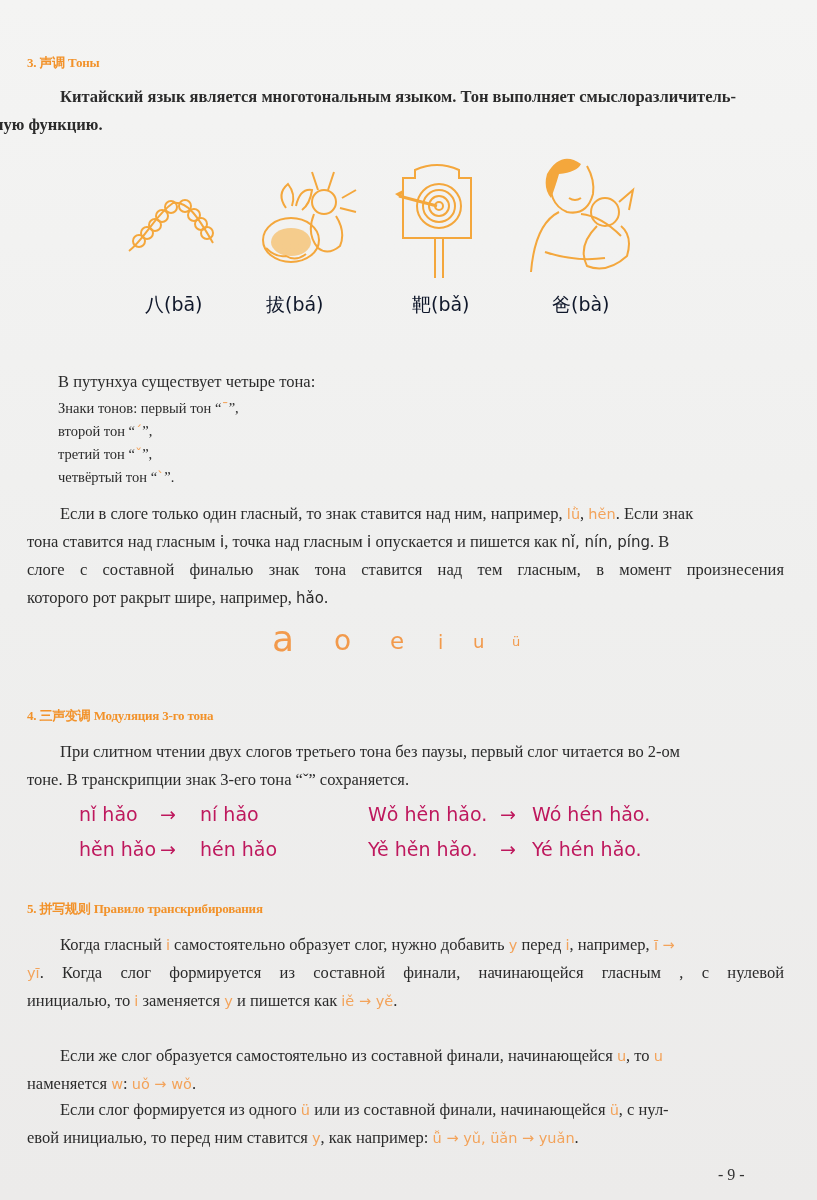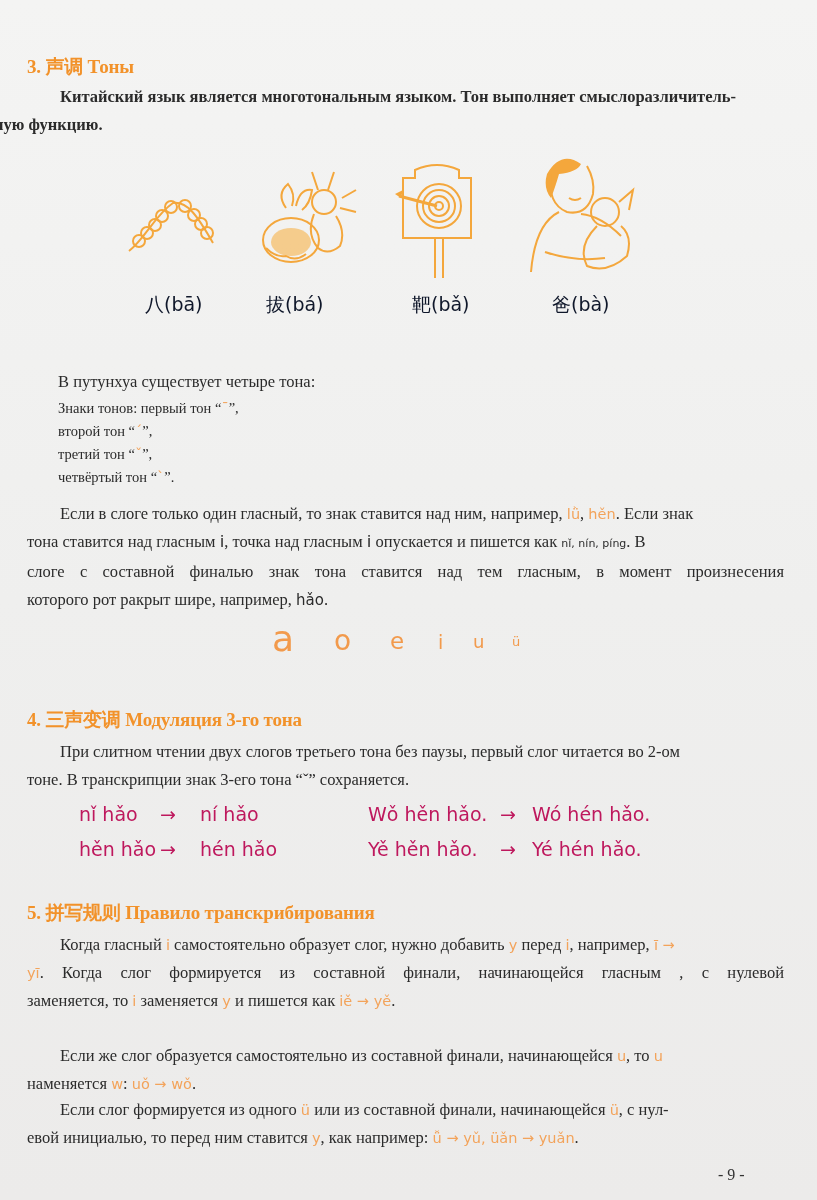--- a/index.html
+++ b/index.html
@@ -5,21 +5,21 @@
     html, body { margin: 0; padding: 0; }
     body {
       width: 817px; height: 1200px; overflow: hidden;
       background: linear-gradient(180deg, #f4f4f3 0%, #efefee 50%, #ecebea 100%);
       font-family: "Liberation Serif", "DejaVu Serif", serif;
       color: #2a2a2a;
       position: relative;
     }
     .page { position: absolute; left: 0; top: 0; width: 817px; height: 1200px; }
     .abs { position: absolute; }
-    .h { color: #f2922a; font-weight: bold; font-size: 19px; letter-spacing: -0.2px; }
+    .h { color: #f2922a; font-weight: bold; font-size: 13px; letter-spacing: -0.2px; }
     .p { font-size: 16.5px; line-height: 28px; color: #2b2b2b; text-align: justify; }
     .small { font-size: 14.5px; line-height: 23px; color: #2b2b2b; }
     .sans { font-family: "DejaVu Sans", "Liberation Sans", sans-serif; }
     .or { color: #f3a35a; font-family: "DejaVu Sans", "Liberation Sans", sans-serif; font-size: 14.5px; }
     .pic-label { font-family: "DejaVu Sans", sans-serif; font-size: 19px; color: #0f172a; }
     .vowel { font-family: "DejaVu Sans", sans-serif; color: #f29a4c; }
     .ex { font-family: "DejaVu Sans", sans-serif; font-size: 19px; color: #be185d; white-space: pre; }
     .pageno { font-size: 16px; color: #333; }
     svg { display: block; }
   </style>
@@ -106,21 +106,21 @@
 
   <div class="abs small" style="left:58px; top:397px;">
     <div><span>Знаки тонов: первый тон “</span><span class="or">ˉ</span><span>”,</span></div>
     <div><span>второй тон “</span><span class="or">ˊ</span><span>”,</span></div>
     <div><span>третий тон “</span><span class="or">ˇ</span><span>”,</span></div>
     <div><span>четвёртый тон “</span><span class="or">ˋ</span><span>”.</span></div>
   </div>
 
   <div class="abs p" style="left:27px; top:500px; width:757px;">
     <div style="padding-left:33px;"><span>Если в слоге только один гласный, то знак ставится над ним, например, </span><span class="or">lǜ</span><span>, </span><span class="or">hěn</span><span>. Если знак</span></div>
-    <div><span>тона ставится над гласным </span><span class="sans">i</span><span>, точка над гласным </span><span class="sans">i</span><span> опускается и пишется как </span><span class="sans" style="font-size:11px;">nǐ, nín, píng</span><span>. В</span></div>
+    <div><span>тона ставится над гласным </span><span class="sans">i</span><span>, точка над гласным </span><span class="sans">i</span><span> опускается и пишется как </span><span class="sans" style="font-size:15px;">nǐ, nín, píng</span><span>. В</span></div>
     <div style="text-align-last:justify;">слоге с составной финалью знак тона ставится над тем гласным, в момент произнесения</div>
     <div><span>которого рот ракрыт шире, например, </span><span class="sans" style="font-size:15px;">hǎo</span><span>.</span></div>
   </div>
 
   <div class="abs" style="left:272px; top:618px; height:44px; width:260px;">
     <span class="vowel abs" style="left:0; top:0; font-size:36px;">a</span>
     <span class="vowel abs" style="left:62px; top:6px; font-size:28px;">o</span>
     <span class="vowel abs" style="left:118px; top:10px; font-size:23px;">e</span>
     <span class="vowel abs" style="left:166px; top:13px; font-size:19px;">i</span>
     <span class="vowel abs" style="left:201px; top:13px; font-size:18px;">u</span>
@@ -147,21 +147,21 @@
 
   <div class="abs ex" style="left:368px; top:838px;">Yě hěn hǎo.</div>
   <div class="abs ex" style="left:500px; top:838px;">→</div>
   <div class="abs ex" style="left:532px; top:838px;">Yé hén hǎo.</div>
 
   <div class="abs h" style="left:27px; top:900px;">5. 拼写规则 Правило транскрибирования</div>
 
   <div class="abs p" style="left:27px; top:931px; width:757px;">
     <div style="padding-left:33px;"><span>Когда гласный </span><span class="or">i</span><span> самостоятельно образует слог, нужно добавить </span><span class="or">y</span><span> перед </span><span class="or">i</span><span>, например, </span><span class="or">ī →</span></div>
     <div style="text-align-last:justify;"><span class="or">yī</span><span>. Когда слог формируется из составной финали, начинающейся гласным </span><span>, с нулевой</span></div>
-    <div><span>заменяется, то </span><span class="or">i</span><span> заменяется </span><span class="or">y</span><span> и пишется как </span><span class="or">iě → yě</span><span>.</span></div>
+    <div><span>инициалью, то </span><span class="or">i</span><span> заменяется </span><span class="or">y</span><span> и пишется как </span><span class="or">iě → yě</span><span>.</span></div>
   </div>
 
 
   <div class="abs p" style="left:27px; top:1096px; width:735px;">
     <div style="padding-left:33px;"><span>Если слог формируется из одного </span><span class="or">ü</span><span> или из составной финали, начинающейся </span><span class="or">ü</span><span>, с  нул-</span></div>
     <div><span>евой инициалью, то перед ним ставится </span><span class="or">y</span><span>, как например: </span><span class="or">ǚ → yǔ, üǎn → yuǎn</span><span>.</span></div>
   </div>
 
   <div class="abs p" style="left:27px; top:1042px; width:757px;">
     <div style="padding-left:33px;"><span>Если же слог образуется самостоятельно из составной финали, начинающейся </span><span class="or">u</span><span>, то </span><span class="or">u</span></div>

